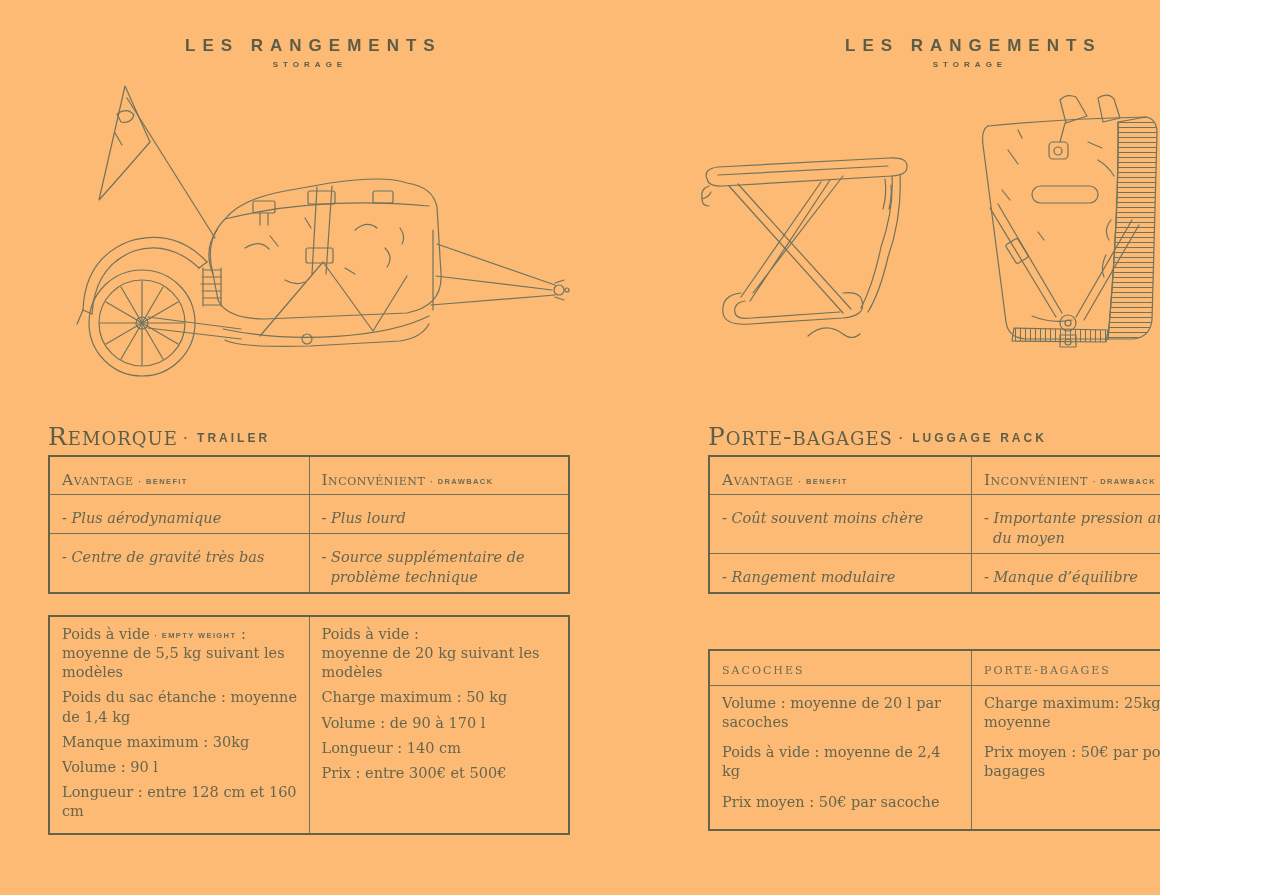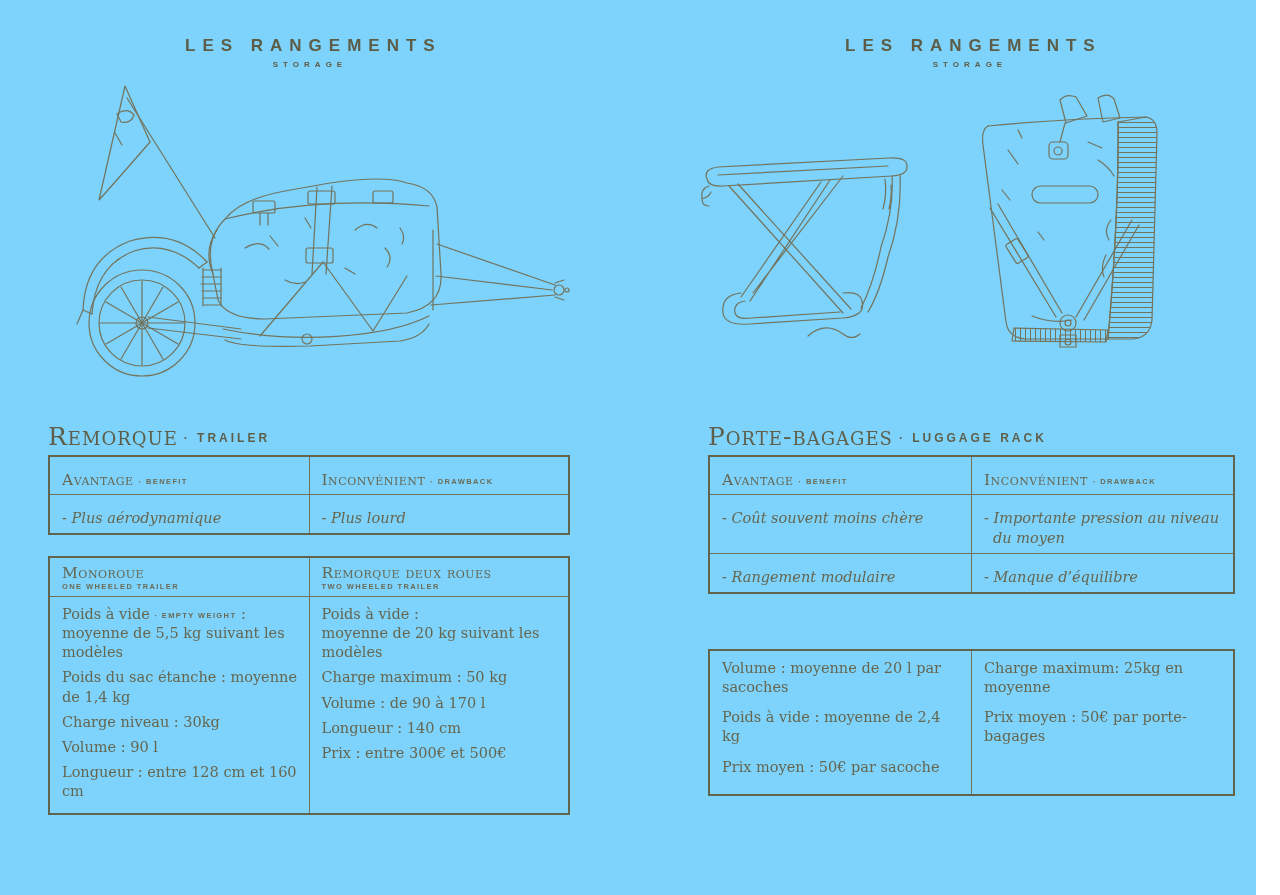--- a/index.html
+++ b/index.html
@@ -1,17 +1,17 @@
 <!DOCTYPE html>
 <html><head>
 <meta charset="utf-8">
 <style>
   html,body{margin:0;padding:0;background:#ffffff;}
   .page{
-    position:relative;width:1256px;height:895px;background:#7dd3fc;overflow:hidden;
+    position:relative;width:1160px;height:895px;background:#fdba74;overflow:hidden;
     font-family:"DejaVu Serif","Liberation Serif",serif;color:#63634e;
   }
   
   .brand{position:absolute;text-align:center;width:250px;}
   .brand-title{
     font-family:"Liberation Sans","DejaVu Sans",sans-serif;font-weight:bold;
     font-size:17px;letter-spacing:7px;color:#5d5d47;white-space:nowrap;
   }
   .brand-sub{
     font-family:"Liberation Sans","DejaVu Sans",sans-serif;font-weight:bold;
@@ -217,40 +217,38 @@
         </th>
       </tr>
       <tr>
         <td>
               <span class="cell-text">- Plus aérodynamique</span>
             </td>
         <td>
               <span class="cell-text">- Plus lourd</span>
             </td>
       </tr>
+      <tr>
+        <td>
+              <span class="cell-text">- Centre de gravité très bas</span>
+            </td>
+        <td>
+              <span class="cell-text">- Source supplémentaire de problème technique</span>
+            </td>
+      </tr>
     </tbody>
       </table>
 
     <table class="tbl spec-tbl" style="margin-top:21px;">
       <tbody>
-          <tr>
-        <th class="hdr-cell">
-          <span class="hdr-main">Monoroue</span>
-          <span class="tinycaps sub-line">ONE WHEELED TRAILER</span>
-        </th>
-        <th class="hdr-cell">
-          <span class="hdr-main">Remorque deux roues</span>
-          <span class="tinycaps sub-line">TWO WHEELED TRAILER</span>
-        </th>
-      </tr>
       <tr>
         <td>
           <p><span>Poids à vide </span><span class="tinycaps">· EMPTY WEIGHT</span><span> :</span><span class="block">moyenne de 5,5 kg suivant les modèles</span></p>
           <p>Poids du sac étanche : moyenne de 1,4 kg</p>
-          <p>Charge niveau : 30kg</p>
+          <p>Manque maximum : 30kg</p>
           <p>Volume : 90 l</p>
           <p>Longueur : entre 128 cm et 160 cm</p>
 
         </td>
         <td>
           <p>
                 <span class="block">Poids à vide :</span>
                 <span class="block">moyenne de 20 kg suivant les modèles</span>
               </p>
           <p>Charge maximum : 50 kg</p>
@@ -294,20 +292,28 @@
             </td>
         <td>
               <span class="cell-text">- Manque d’équilibre</span>
             </td>
       </tr>
     </tbody>
       </table>
 
     <table class="tbl spec-tbl loose" style="margin-top:55px;">
       <tbody>
+          <tr>
+        <th class="hdr-cell" style="padding:8px 10px 7px 12px;">
+          <span class="spaced-caps">SACOCHES</span>
+        </th>
+        <th class="hdr-cell" style="padding:8px 10px 7px 12px;">
+          <span class="spaced-caps">PORTE-BAGAGES</span>
+        </th>
+      </tr>
       <tr>
         <td>
           <p>Volume : moyenne de 20 l par sacoches</p>
           <p>Poids à vide : moyenne de 2,4 kg</p>
           <p>Prix moyen : 50€ par sacoche</p>
         </td>
         <td>
           <p>Charge maximum: 25kg en moyenne</p>
           <p>Prix moyen : 50€ par porte-bagages</p>
         </td>

